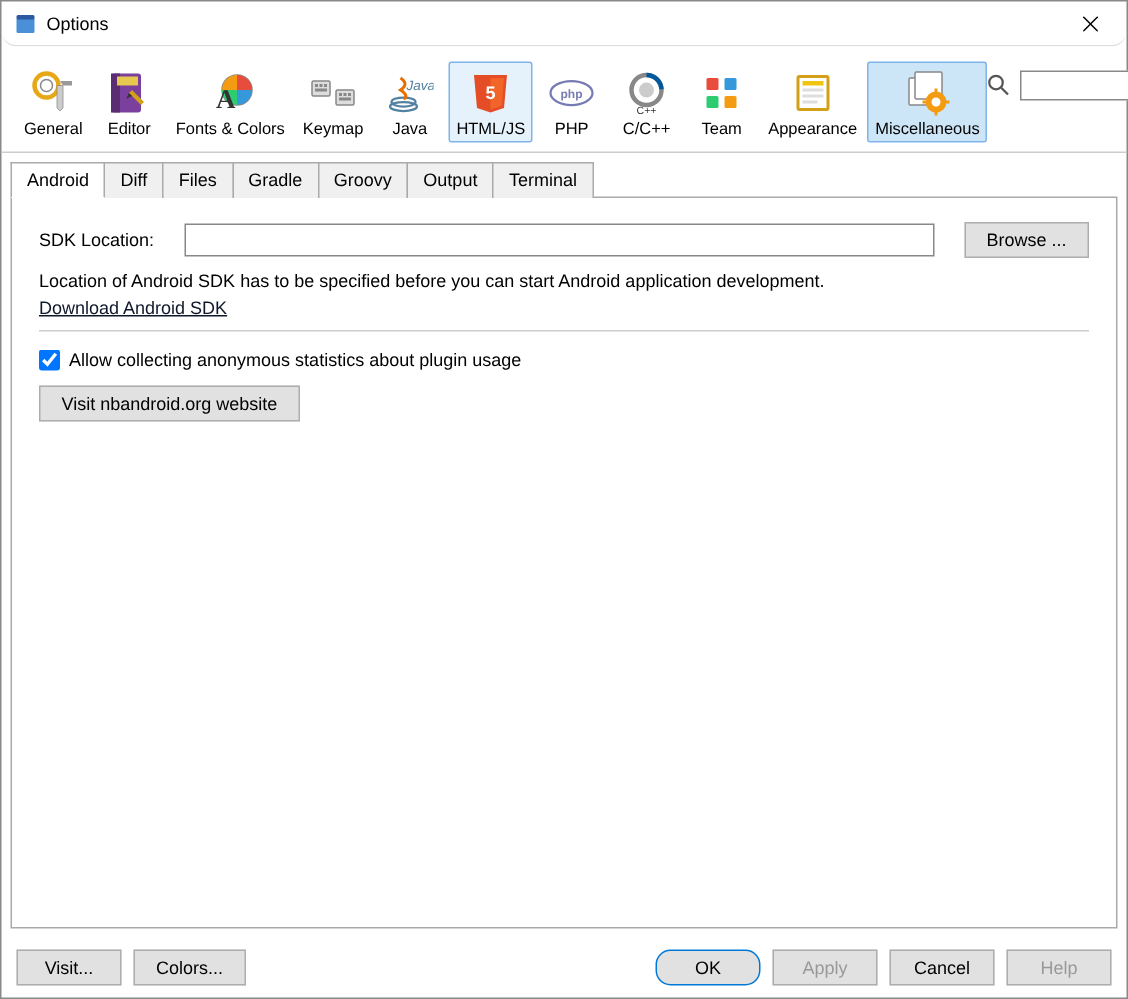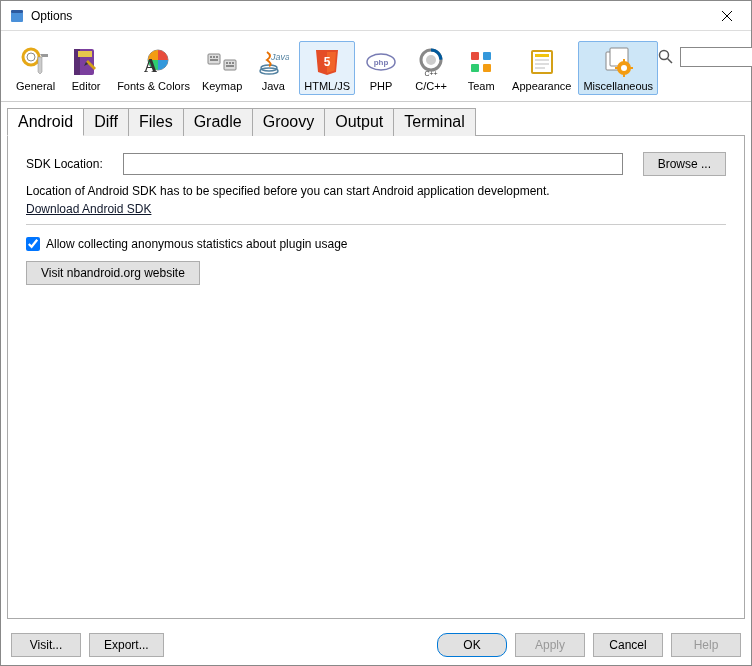--- a/index.html
+++ b/index.html
@@ -1,39 +1,39 @@
 <!DOCTYPE html>
 <html><head>
   <meta charset="utf-8">
   <style>
     * { box-sizing: border-box; margin: 0; padding: 0; }
     body { font-family: "Segoe UI", Tahoma, sans-serif; font-size: 12px; color: #000; background: #fff; }
     .window { width: 752px; height: 666px; border: 1px solid #888; background: #fff; display: flex; flex-direction: column; }
     
     
-    .titlebar { height: 30px; display: flex; align-items: center; padding: 0 4px 0 8px; border-bottom: 1px solid #ddd; }
+    .titlebar { height: 30px; display: flex; align-items: center; padding: 0 4px 0 8px; border-bottom: 1px solid #ddd; border-radius: 10px; }
     .titlebar-icon { width: 16px; height: 16px; margin-right: 6px; display: flex; align-items: center; justify-content: center; }
     .titlebar-title { flex: 1; font-size: 12px; }
     .titlebar-close { width: 40px; height: 28px; display: flex; align-items: center; justify-content: center; font-size: 14px; cursor: pointer; }
     
     
     .toolbar-row { display: flex; align-items: flex-start; padding: 6px 10px 0 10px; border-bottom: 1px solid #ccc; }
     .toolbar { display: flex; gap: 2px; padding: 4px 0 6px 0; }
     .toolbar-item { display: flex; flex-direction: column; align-items: center; padding: 4px 4px 2px 4px; cursor: pointer; border: 1px solid transparent; border-radius: 2px; min-width: 48px; }
     .toolbar-item.selected { background: #cde6f7; border: 1px solid #7eb4ea; }
     .toolbar-icon { width: 32px; height: 32px; margin-bottom: 2px; display: flex; align-items: center; justify-content: center; }
     .toolbar-label { font-size: 11px; text-align: center; white-space: nowrap; }
     .search-area { margin-left: auto; display: flex; align-items: center; gap: 6px; padding-top: 10px; }
     .search-icon { width: 16px; height: 16px; }
     .search-input { width: 80px; height: 20px; border: 1px solid #888; padding: 0 4px; font-size: 12px; }
     
     
     .tabs-container { flex: 1; display: flex; flex-direction: column; padding: 6px; }
     .tabs { display: flex; position: relative; z-index: 2; }
-    .tab { padding: 4px 10px; border: 1px solid #aaa; border-bottom: none; background: #f0f0f0; cursor: pointer; margin-right: -1px; font-size: 16px; }
+    .tab { padding: 4px 10px; border: 1px solid #aaa; border-bottom: none; background: #f0f0f0; cursor: pointer; margin-right: -1px; font-size: 12px; }
     .tab.active { background: #fff; border-bottom: 1px solid #fff; position: relative; z-index: 3; }
     .tab-panel { flex: 1; border: 1px solid #aaa; margin-top: -1px; padding: 16px 18px; background: #fff; display: flex; flex-direction: column; }
     
     
     .field-row { display: flex; align-items: center; gap: 20px; margin-bottom: 8px; }
     .field-label { white-space: nowrap; }
     .text-input { flex: 1; height: 22px; border: 1px solid #888; padding: 0 4px; font-size: 12px; }
     .btn { height: 24px; padding: 0 14px; border: 1px solid #adadad; background: #e1e1e1; font-size: 12px; cursor: pointer; font-family: inherit; }
     .btn:disabled { color: #999; cursor: default; }
     .btn.primary { border-color: #0078d7; border-radius: 10px; }
@@ -241,21 +241,21 @@
       </div>
       <div>
         <button class="btn">Visit nbandroid.org website</button>
       </div>
     </div>
   </div>
 
   <div class="button-bar">
     <div class="left">
       <button class="btn">Visit...</button>
-      <button class="btn">Export...</button>
+      <button class="btn">Colors...</button>
     </div>
     <div class="right">
       <button class="btn primary">OK</button>
       <button class="btn" disabled="">Apply</button>
       <button class="btn">Cancel</button>
       <button class="btn" disabled="">Help</button>
     </div>
   </div>
 </div>
 

